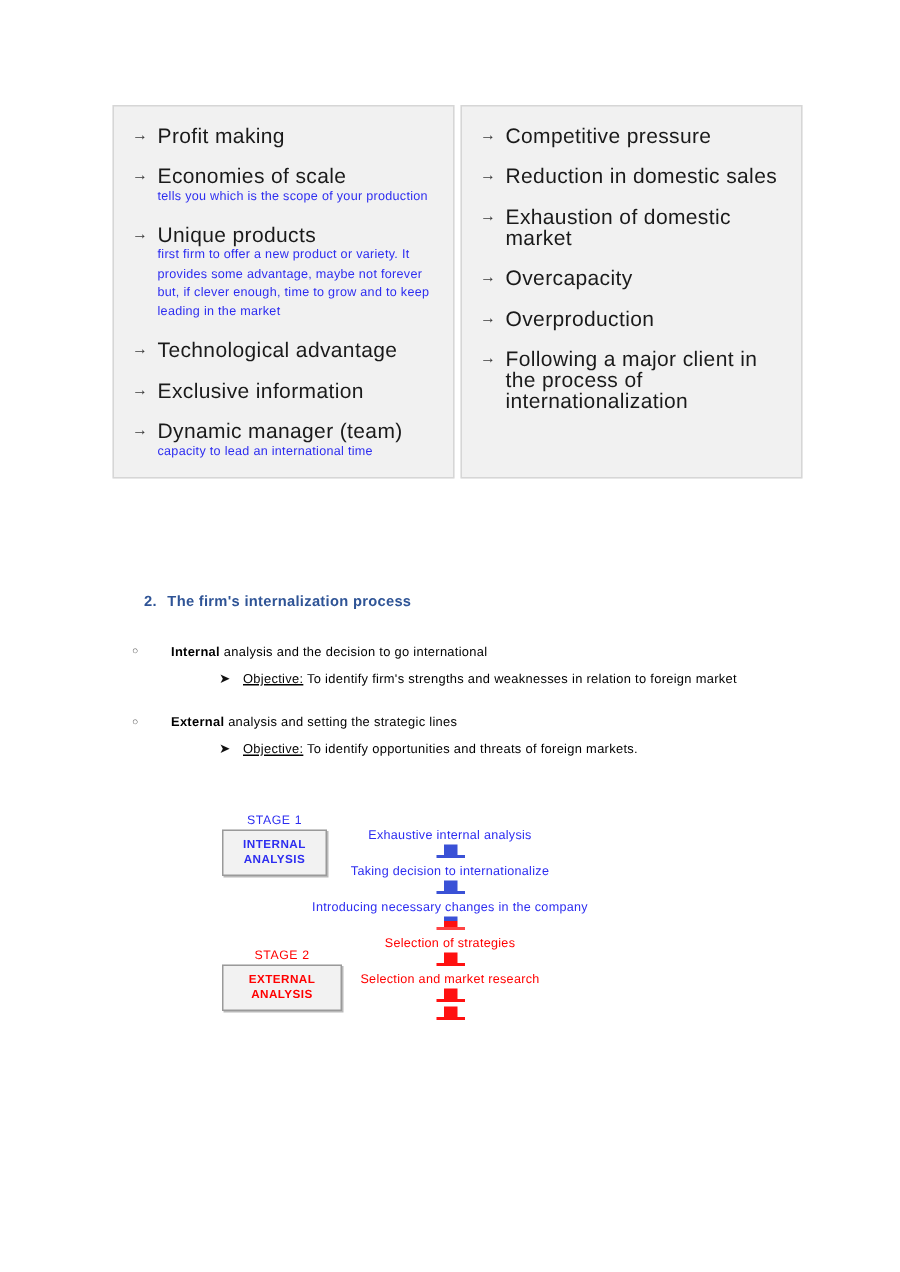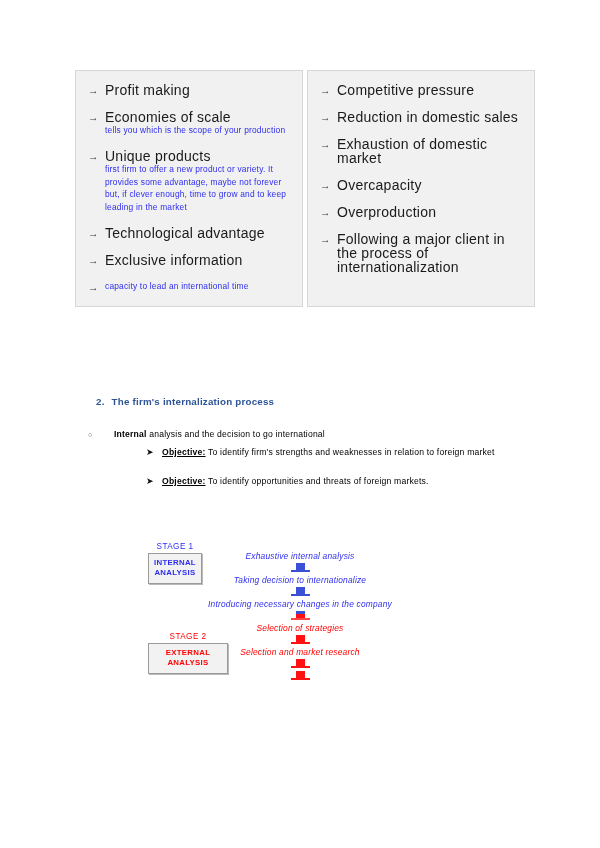--- a/index.html
+++ b/index.html
@@ -105,32 +105,32 @@
     letter-spacing: 0.2px;
   }
   .arrow-solid {
     flex: 0 0 auto;
     width: 16px;
     font-size: 9px;
     line-height: 13px;
     color: #111;
   }
   .l2-text { flex: 1 1 auto; }
-  .l2-text .objective { text-decoration: underline; font-weight: bold; }
+  .l2-text .objective { text-decoration: underline; }
 
   
   .flow {
     position: absolute;
     left: 130px;
     top: 540px;
     width: 340px;
     height: 195px;
   }
   .stage-block { position: absolute; text-align: center; }
-  .stage-block.s1 { left: 18px; top: 2px;  width: 54px; }
+  .stage-block.s1 { left: 18px; top: 2px;  width: 70px; }
   .stage-block.s2 { left: 18px; top: 92px; width: 80px; }
   .stage-label {
     font-size: 8.2px;
     letter-spacing: 0.4px;
     margin-bottom: 2px;
   }
   .stage-label.blue { color: #2d2df0; }
   .stage-label.red  { color: #ff0000; }
   .stage-box {
     border: 1px solid #9a9a9a;
@@ -144,21 +144,20 @@
   }
   .stage-box.blue { color: #2d2df0; }
   .stage-box.red  { color: #ff0000; }
 
   .flow-steps {
     position: absolute;
     left: 0;
     top: 10px;
     width: 340px;
     text-align: center;
-    font-style: italic;
   }
   .flow-step {
     font-size: 8.4px;
     line-height: 12px;
     letter-spacing: 0.2px;
     white-space: nowrap;
   }
   .flow-step.blue { color: #2d2df0; }
   .flow-step.red  { color: #ff0000; }
 
@@ -231,20 +230,21 @@
     <div class="factor-item">
       <span class="arrow-glyph">→</span>
       <span class="factor-body">
         <div class="factor-main">Exclusive information</div>
       </span>
     </div>
 
     <div class="factor-item">
       <span class="arrow-glyph">→</span>
       <span class="factor-body">
+        <div class="factor-main">Dynamic manager (team)</div>
         <div class="factor-note">capacity to lead an international time</div>
       </span>
     </div>
 
   </div>
 
   <div class="factors-col right">
 
     <div class="factor-item">
       <span class="arrow-glyph">→</span>
@@ -302,20 +302,24 @@
       <span class="bullet-circle">○</span>
       <span class="l1-text"><strong>Internal</strong><span> analysis and the decision to go international</span></span>
     </div>
     <div class="outline-l2">
       <span class="arrow-solid">➤</span>
       <span class="l2-text"><span class="objective">Objective:</span><span> To identify firm's strengths and weaknesses in relation to foreign market</span></span>
     </div>
   </div>
 
   <div class="outline-group">
+    <div class="outline-l1">
+      <span class="bullet-circle">○</span>
+      <span class="l1-text"><strong>External</strong><span> analysis and setting the strategic lines</span></span>
+    </div>
     <div class="outline-l2">
       <span class="arrow-solid">➤</span>
       <span class="l2-text"><span class="objective">Objective:</span><span> To identify opportunities and threats of foreign markets.</span></span>
     </div>
   </div>
 
 </div>
 
 <div class="flow">
 

